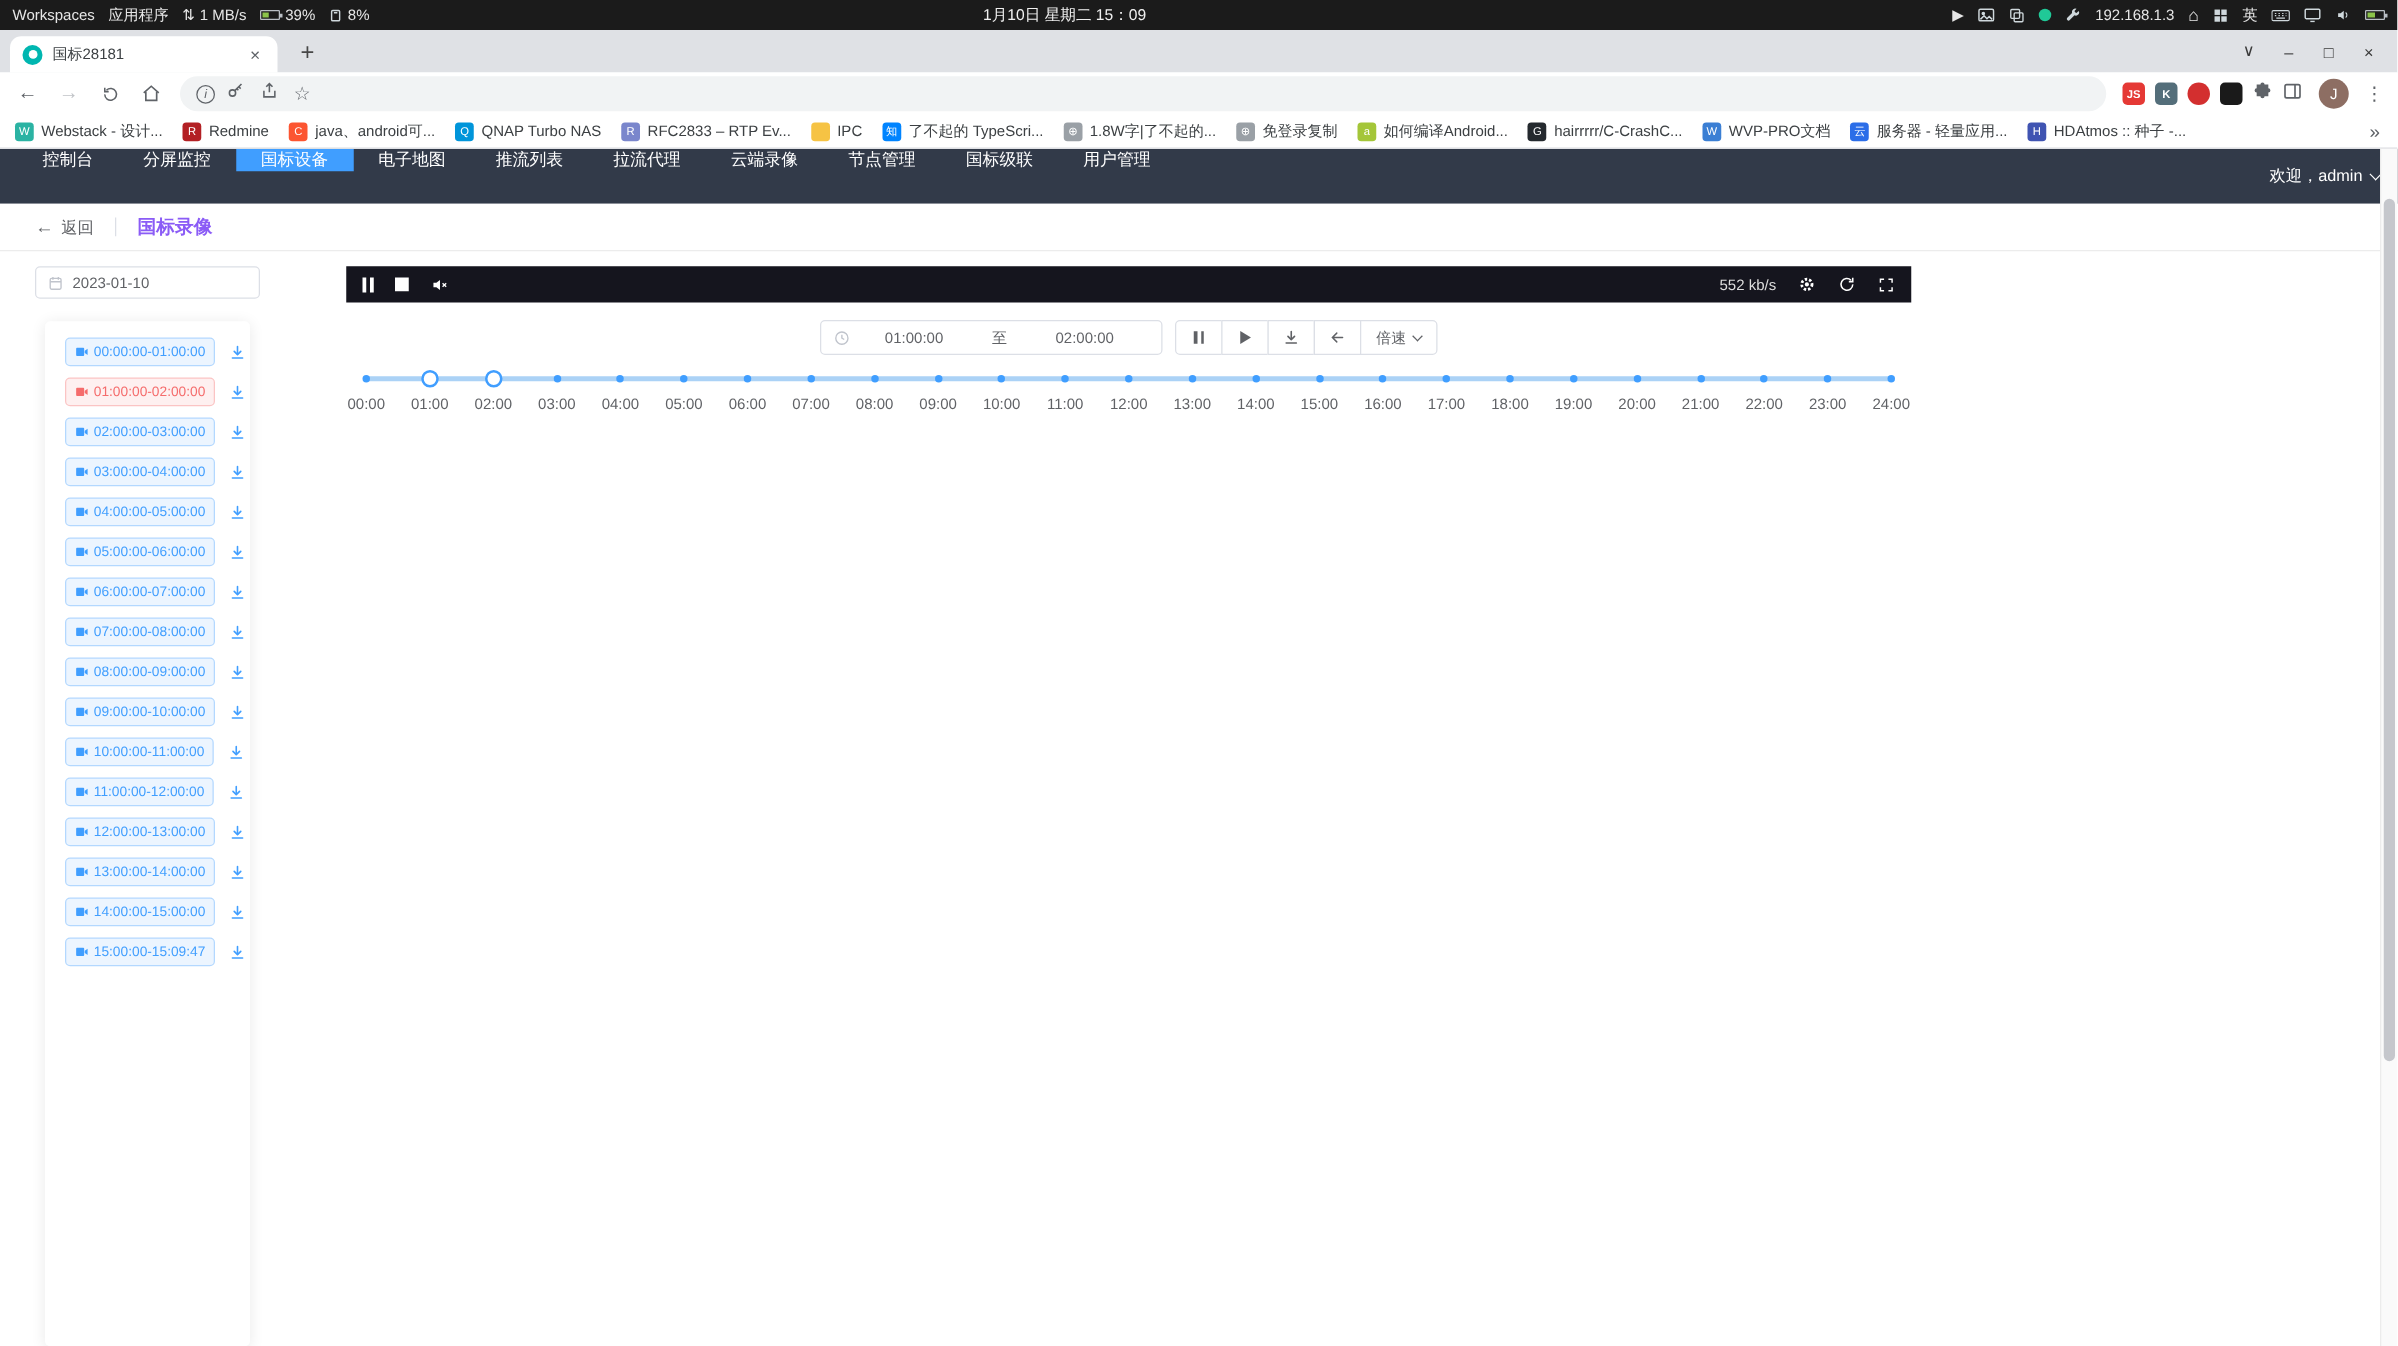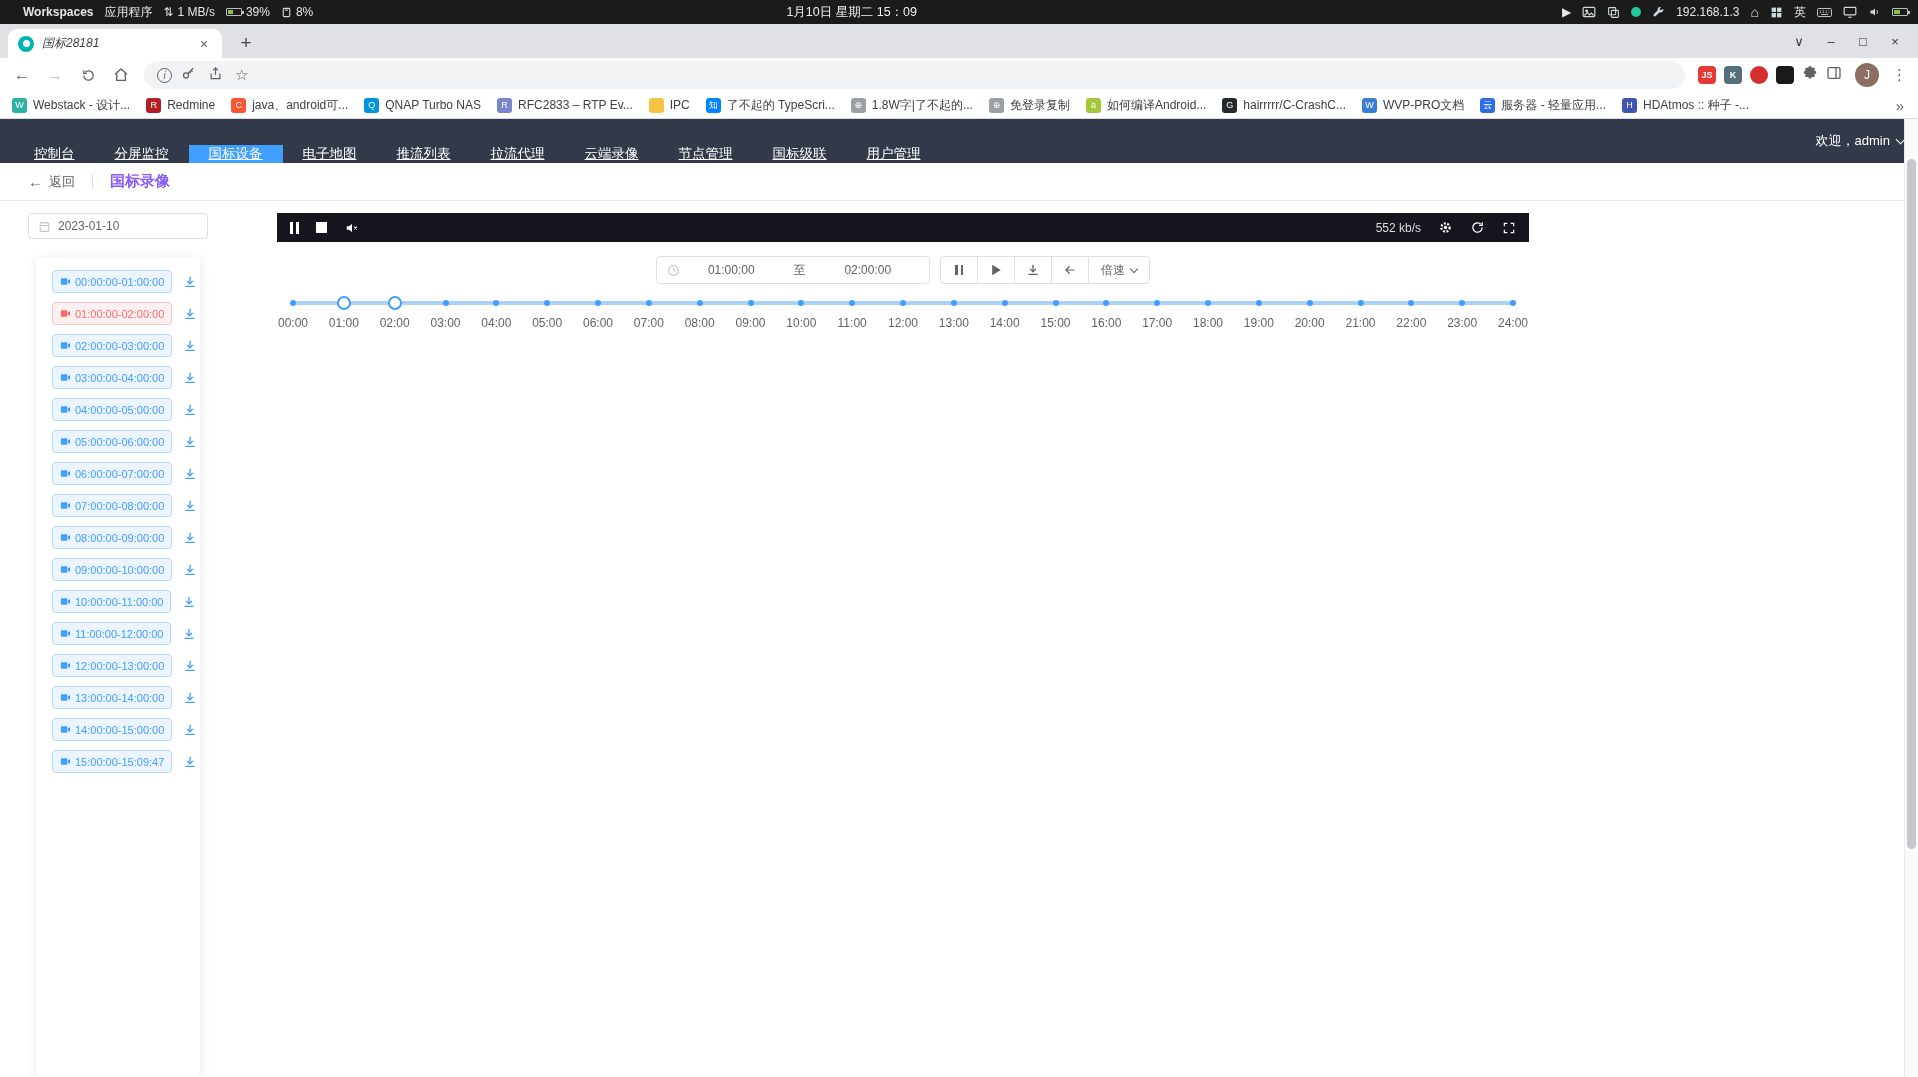--- a/index.html
+++ b/index.html
@@ -8,34 +8,34 @@
   body{overflow:hidden;position:relative;background:#fff;
        font-family:"Liberation Sans","DejaVu Sans",sans-serif;color:#202124;}
 
   
   .taskbar{height:24px;background:#1b1b1b;color:#e6e6e6;display:flex;align-items:center;
            padding:0 10px;font-size:12px;position:relative;}
   .tb-left,.tb-right{display:flex;align-items:center;gap:11px;}
   .tb-right{margin-left:auto;}
   .tb-center{position:absolute;left:41%;top:0;height:100%;display:flex;align-items:center;font-size:12.5px;color:#f0f0f0;}
   .tb-item{display:flex;align-items:center;gap:4px;white-space:nowrap;}
-  .tb-strong{font-weight:bold;margin-left:13px;}
+  .tb-strong{font-weight:normal;}
   .batt{width:16px;height:8px;border:1px solid #b9bec4;border-radius:1px;position:relative;display:inline-block;}
   .batt::after{content:"";position:absolute;right:-3px;top:1.5px;width:2px;height:3px;background:#b9bec4;}
   .batt i{position:absolute;left:1px;top:1px;bottom:1px;width:5px;background:#8bc34a;display:block;}
   .dot-ic{width:10px;height:10px;border-radius:50%;background:#20c997;display:inline-block;}
   .tb-ic{display:inline-flex;align-items:center;}
 
   
   .tabstrip{height:34px;background:#dfe1e5;display:flex;align-items:flex-end;padding:0 8px;}
   .tab{height:29px;width:214px;background:#fff;border-radius:9px 9px 0 0;display:flex;align-items:center;
        gap:8px;padding:0 10px;font-size:12px;color:#3c4043;}
   .favicon{width:16px;height:16px;border-radius:50%;background:#00b6b0;position:relative;flex:none;}
   .favicon::after{content:"";position:absolute;inset:4.5px;background:#fff;border-radius:50%;}
-  .tab-title{flex:1;white-space:nowrap;overflow:hidden;font-style:italic;}
+  .tab-title{flex:1;white-space:nowrap;overflow:hidden;}
   .tab-close{color:#5f6368;font-size:14px;width:16px;text-align:center;cursor:pointer;}
   .newtab{margin:0 0 4px 10px;font-size:19px;color:#474747;width:28px;text-align:center;cursor:pointer;}
   .win-controls{margin-left:auto;display:flex;align-items:center;gap:2px;color:#3a3a3a;align-self:center;}
   .win-controls span{width:30px;text-align:center;font-size:13px;cursor:pointer;}
 
   
   .addressbar{height:34px;background:#fff;display:flex;align-items:center;padding:0 12px;gap:13px;}
   .abtn{width:20px;display:flex;justify-content:center;color:#5f6368;font-size:16px;cursor:pointer;flex:none;}
   .abtn.disabled{color:#c0c3c7;}
   .omnibox{flex:1;height:28px;background:#f1f3f4;border-radius:14px;display:flex;align-items:center;
@@ -348,21 +348,21 @@
       <span>服务器 - 轻量应用...</span>
     </div>
     <div class="bm">
       <span class="bm-ico" style="background: rgb(64, 84, 178);">H</span>
       <span>HDAtmos :: 种子 -...</span>
     </div>
     <span class="bm-overflow">»</span>
 </div>
 
 <div class="appnav">
-  <div style="display:flex;align-items:flex-end;text-decoration:underline;">
+  <div style="display:flex;align-items:flex-start;">
       <div class="nav-item">控制台</div>
       <div class="nav-item">分屏监控</div>
       <div class="nav-item active">国标设备</div>
       <div class="nav-item">电子地图</div>
       <div class="nav-item">推流列表</div>
       <div class="nav-item">拉流代理</div>
       <div class="nav-item">云端录像</div>
       <div class="nav-item">节点管理</div>
       <div class="nav-item">国标级联</div>
       <div class="nav-item">用户管理</div>

